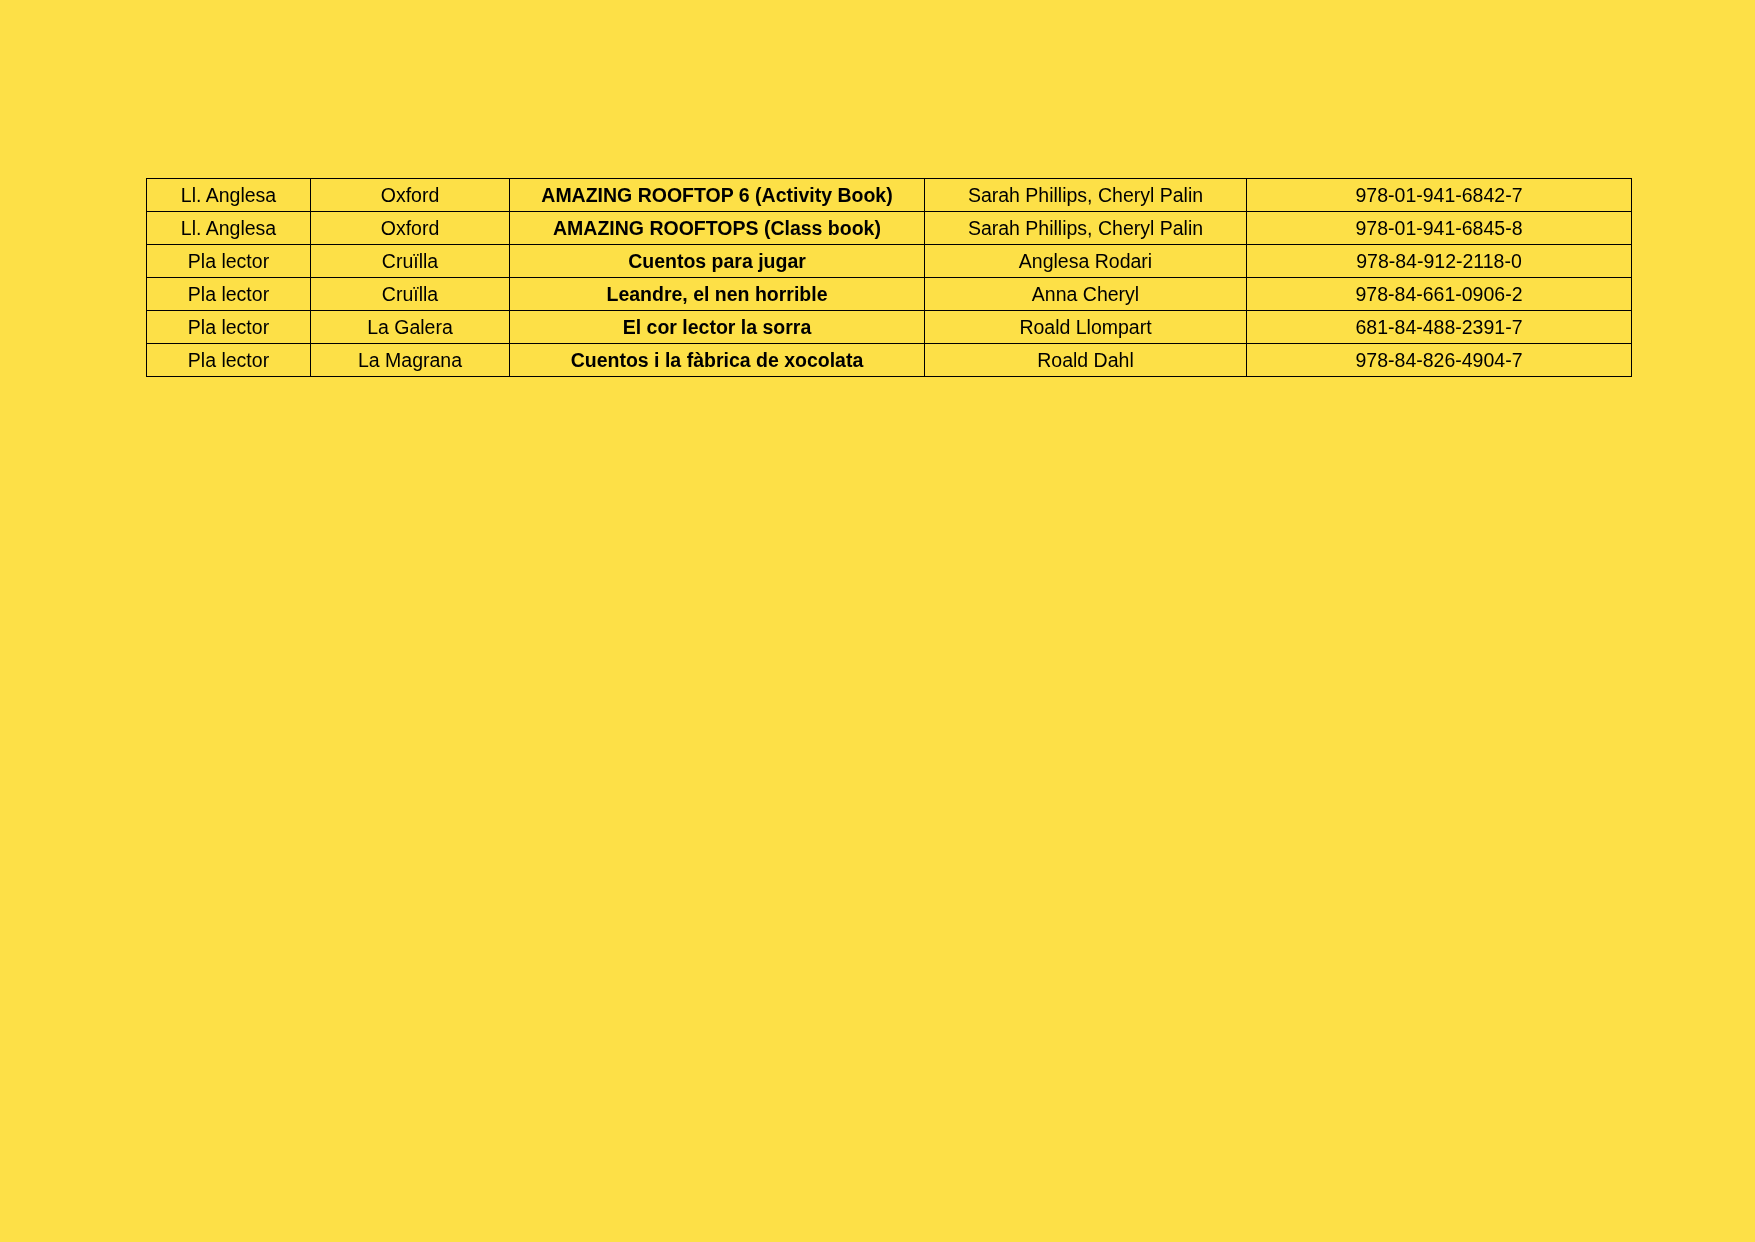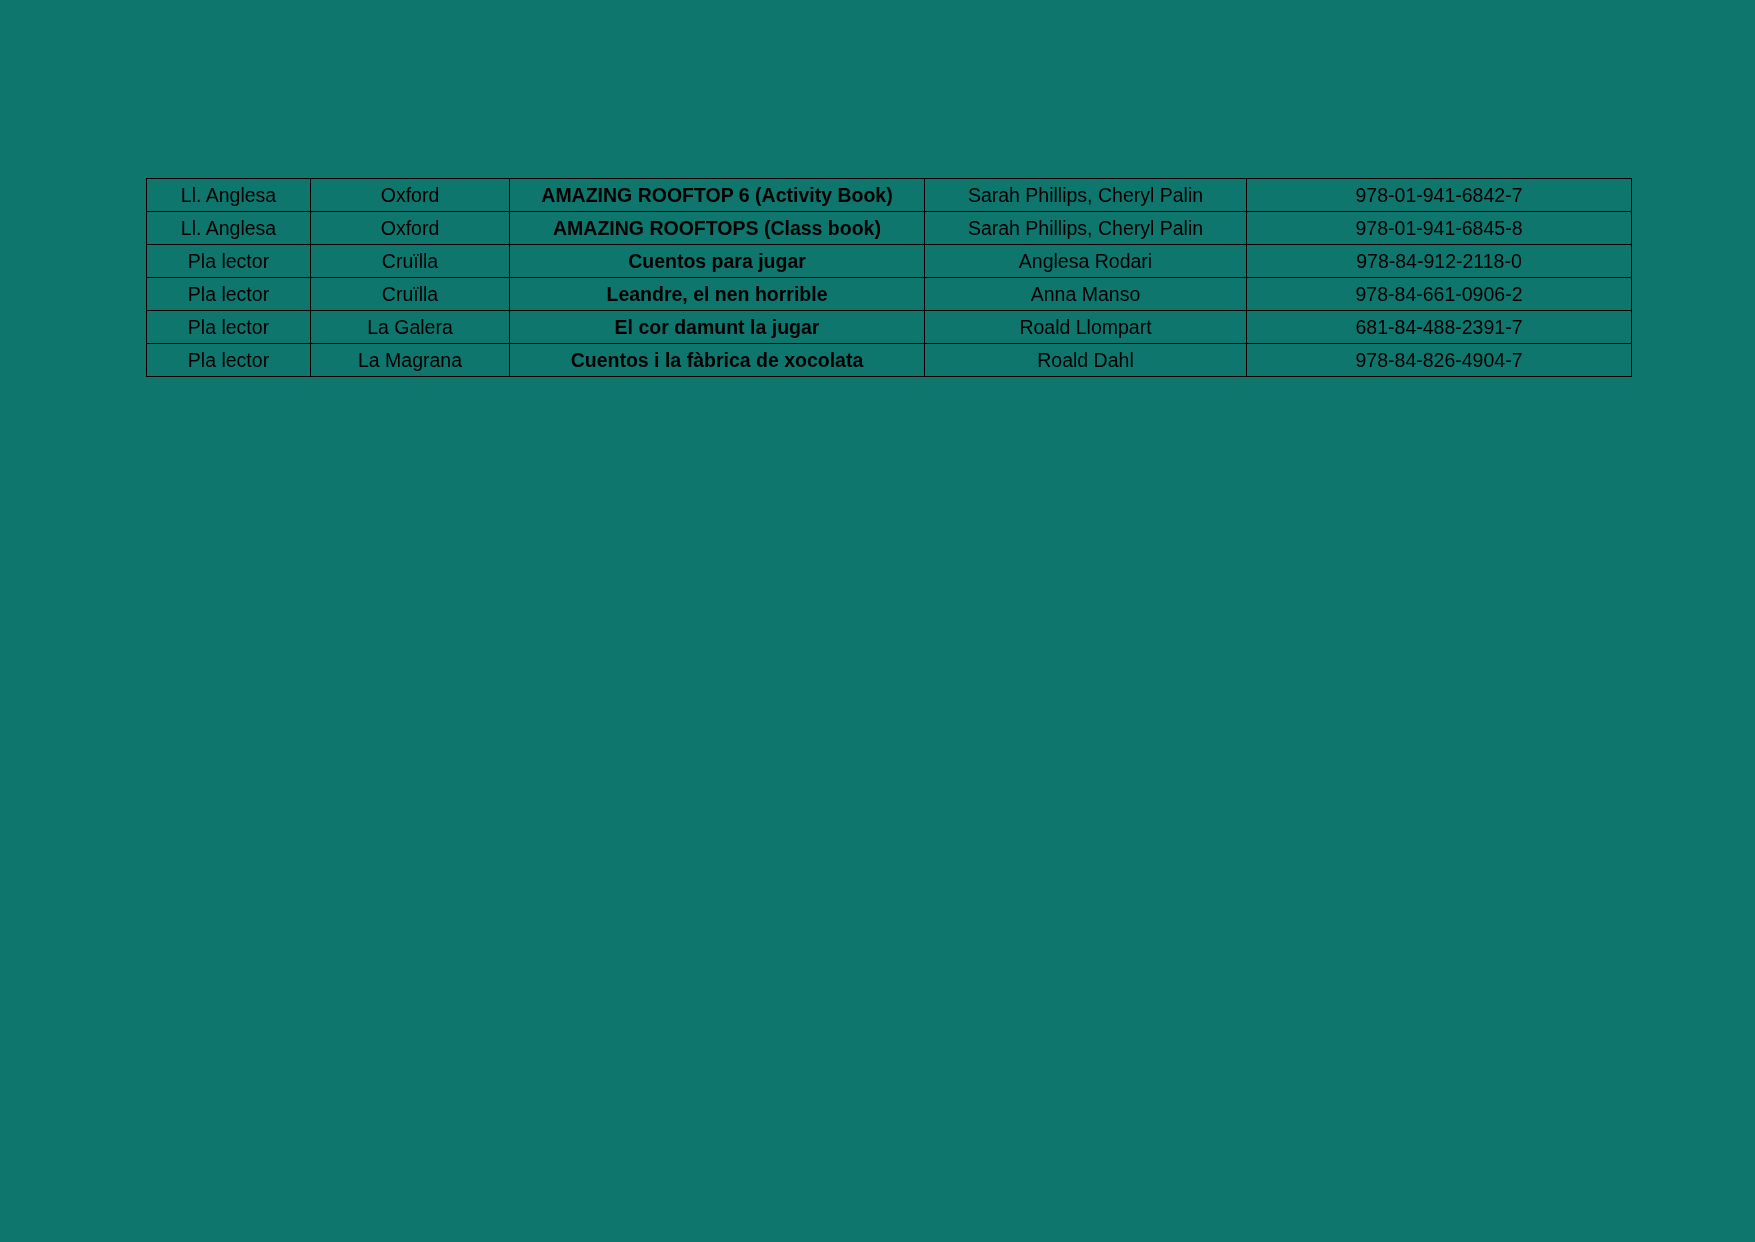--- a/index.html
+++ b/index.html
@@ -14,21 +14,21 @@
     color: #000000;
     position: relative;
     overflow: hidden;
   }
   .page {
     position: absolute;
     left: 0;
     top: 0;
     width: 1755px;
     height: 1242px;
-    background: #0f766e;
+    background: #fde047;
   }
   .book-table {
     position: absolute;
     left: 146px;
     top: 178px;
     width: 1440px;
     border-collapse: collapse;
     table-layout: fixed;
   }
   .book-table td {
@@ -77,28 +77,28 @@
         <td class="col-publisher">Cruïlla</td>
         <td class="col-title">Cuentos para jugar</td>
         <td class="col-author">Anglesa Rodari</td>
         <td class="col-isbn">978-84-912-2118-0</td>
       </tr>
 
       <tr>
         <td class="col-category">Pla lector</td>
         <td class="col-publisher">Cruïlla</td>
         <td class="col-title">Leandre, el nen horrible</td>
-        <td class="col-author">Anna Manso</td>
+        <td class="col-author">Anna Cheryl</td>
         <td class="col-isbn">978-84-661-0906-2</td>
       </tr>
 
       <tr>
         <td class="col-category">Pla lector</td>
         <td class="col-publisher">La Galera</td>
-        <td class="col-title">El cor damunt la jugar</td>
+        <td class="col-title">El cor lector la sorra</td>
         <td class="col-author">Roald Llompart</td>
         <td class="col-isbn">681-84-488-2391-7</td>
       </tr>
 
       <tr>
         <td class="col-category">Pla lector</td>
         <td class="col-publisher">La Magrana</td>
         <td class="col-title">Cuentos i la fàbrica de xocolata</td>
         <td class="col-author">Roald Dahl</td>
         <td class="col-isbn">978-84-826-4904-7</td>

